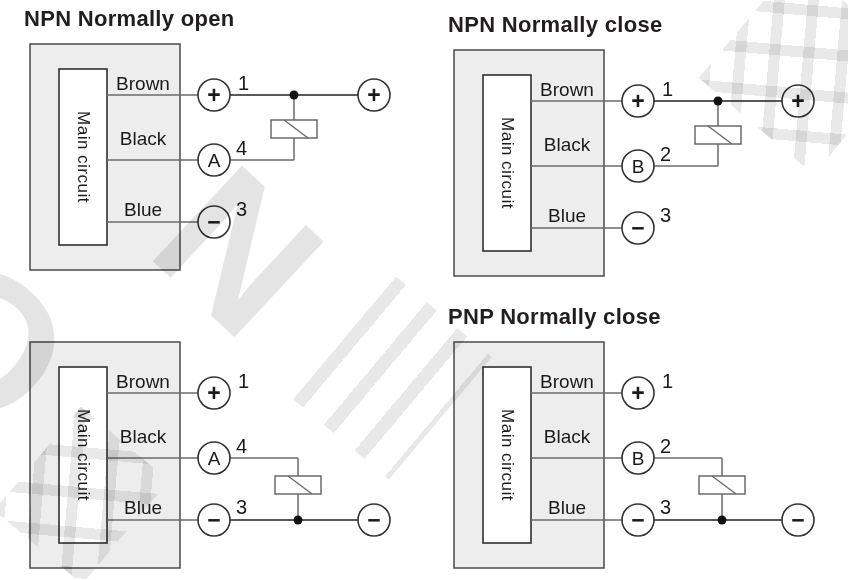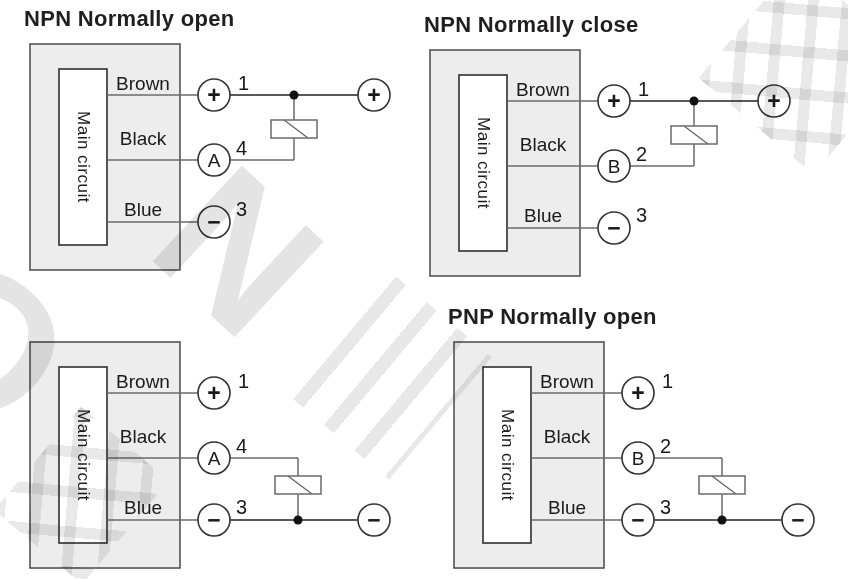--- a/index.html
+++ b/index.html
@@ -96,21 +96,21 @@
       <text class="sym big" x="214" y="95">+</text>
       <text class="sym mid" x="214" y="160">A</text>
       <text class="sym big" x="214" y="222">−</text>
       <text class="sym big" x="374" y="95">+</text>
       <text class="pin" x="238" y="90">1</text>
       <text class="pin" x="236" y="155">4</text>
       <text class="pin" x="236" y="216">3</text>
     </svg>
   </div>
 
-  <div class="cell" style="left:400px;top:6px">
+  <div class="cell" style="left:424px;top:6px">
     <div class="title">NPN Normally close</div>
     <svg width="424" height="282" viewBox="0 0 424 282">
       <rect class="outer" x="30" y="44" width="150" height="226"></rect>
       <rect class="inner" x="59" y="69" width="48" height="176"></rect>
       <text class="vlabel" x="83" y="157" transform="rotate(90 83 157)">Main circuit</text>
       <line class="wire" x1="107" y1="95" x2="198" y2="95"></line>
       <line class="wire" x1="107" y1="160" x2="198" y2="160"></line>
       <line class="wire" x1="107" y1="222" x2="198" y2="222"></line>
       <line class="rail" x1="230" y1="95" x2="358" y2="95"></line>
       <line class="wire" x1="230" y1="160" x2="294" y2="160"></line>
@@ -162,21 +162,21 @@
       <text class="sym mid" x="214" y="160">A</text>
       <text class="sym big" x="214" y="222">−</text>
       <text class="sym big" x="374" y="222">−</text>
       <text class="pin" x="238" y="90">1</text>
       <text class="pin" x="236" y="155">4</text>
       <text class="pin" x="236" y="216">3</text>
     </svg>
   </div>
 
   <div class="cell" style="left:424px;top:298px">
-    <div class="title">PNP Normally open</div>
+    <div class="title">PNP Normally close</div>
     <svg width="424" height="282" viewBox="0 0 424 282">
       <rect class="outer" x="30" y="44" width="150" height="226"></rect>
       <rect class="inner" x="59" y="69" width="48" height="176"></rect>
       <text class="vlabel" x="83" y="157" transform="rotate(90 83 157)">Main circuit</text>
       <line class="wire" x1="107" y1="95" x2="198" y2="95"></line>
       <line class="wire" x1="107" y1="160" x2="198" y2="160"></line>
       <line class="wire" x1="107" y1="222" x2="198" y2="222"></line>
       <line class="rail" x1="230" y1="222" x2="358" y2="222"></line>
       <line class="wire" x1="230" y1="160" x2="298" y2="160"></line>
       <line class="wire" x1="298" y1="160" x2="298" y2="178"></line>

